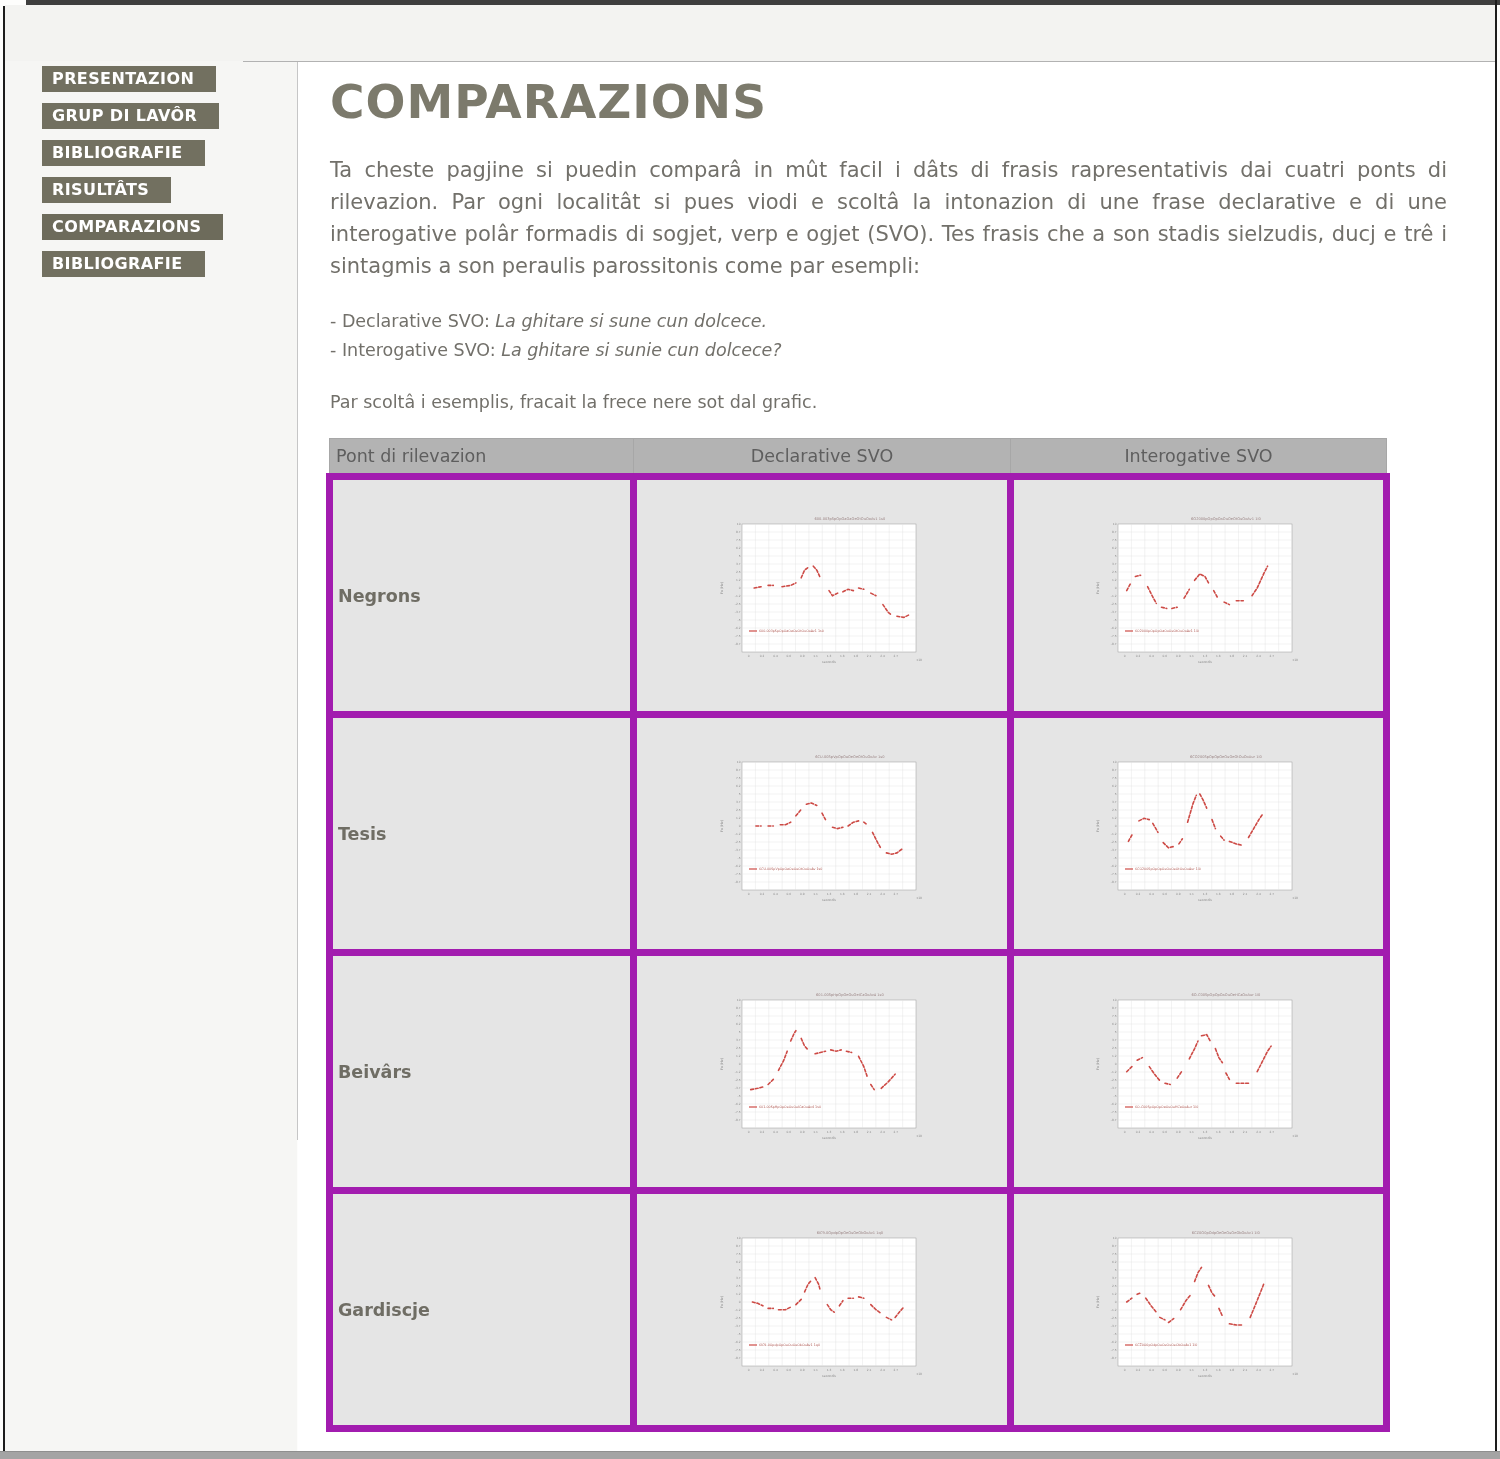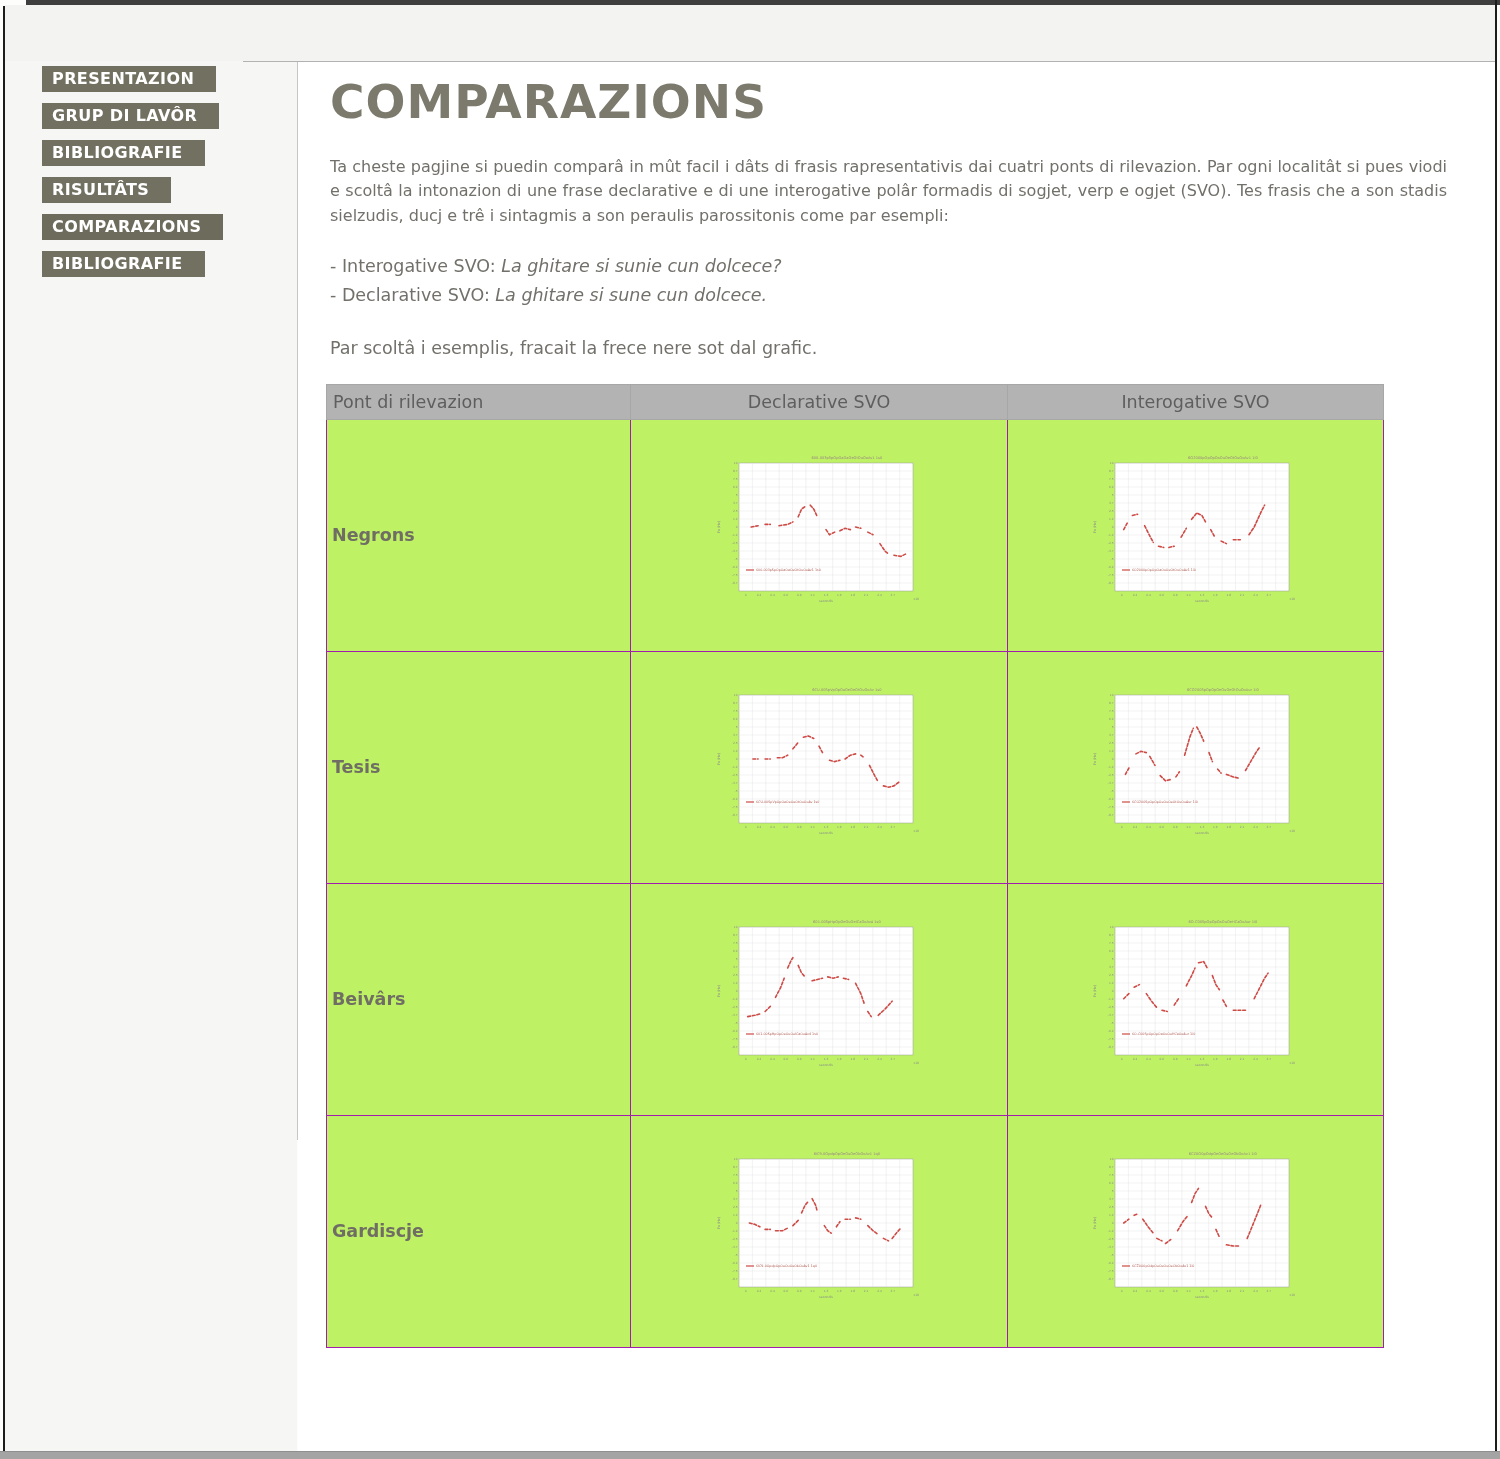--- a/index.html
+++ b/index.html
@@ -29,56 +29,56 @@
   }
   .nav-btn.active{background:#6d6b5b;}
 
   
   .page-title{
     margin:12px 0 0 32px;font-size:47px;font-weight:bold;color:#7c7a6c;
     letter-spacing:1px;
   }
   .intro{
     margin:26px 48px 0 32px;text-align:justify;
-    font-size:16px;line-height:1.52;color:#72706a;
+    font-size:21px;line-height:1.52;color:#72706a;
   }
   .examples{margin:24px 48px 0 32px;font-size:17.5px;line-height:1.65;color:#72706a;}
   .examples .ital{font-style:italic;}
   .note{margin:28px 48px 0 32px;font-size:17.5px;color:#72706a;}
 
   
   .cmp-table{
     margin:26px 0 0 28px;width:1057px;border-collapse:collapse;
     border:1px solid #bdbdbd;table-layout:fixed;
   }
   .cmp-table th{
     background:#b3b3b3;color:#5e5e5e;font-size:17.5px;font-weight:normal;
     height:32px;border:1px solid #a7a7a7;
   }
   .cmp-table th.first{text-align:left;padding-left:6px;}
   .cmp-table td{
-    border:1px solid #a21caf;height:229px;vertical-align:middle;background:#bef264;
+    border:7px solid #a21caf;height:229px;vertical-align:middle;background:#e5e5e5;
   }
   .row-label{
     font-size:17.5px;font-weight:bold;color:#6f6d64;padding-left:5px;
   }
   .chart-cell{text-align:center;}
   .chart-cell svg{display:inline-block;vertical-align:middle;}
 </style>
 </head>
 <body>
 
 <div class="band-top"></div>
 <div class="left-panel"></div>
 <div class="content">
   <h1 class="page-title">COMPARAZIONS</h1>
   <p class="intro">Ta cheste pagjine si puedin comparâ in mût facil i dâts di frasis rapresentativis dai cuatri ponts di rilevazion. Par ogni localitât si pues viodi e scoltâ la intonazion di une frase declarative e di une interogative polâr formadis di sogjet, verp e ogjet (SVO). Tes frasis che a son stadis sielzudis, ducj e trê i sintagmis a son peraulis parossitonis come par esempli:</p>
   <div class="examples">
+    <div><span>- Declarative SVO: </span><span class="ital">La ghitare si sune cun dolcece.</span></div>
     <div><span>- Interogative SVO: </span><span class="ital">La ghitare si sunie cun dolcece?</span></div>
-    <div><span>- Declarative SVO: </span><span class="ital">La ghitare si sune cun dolcece.</span></div>
   </div>
   <p class="note">Par scoltâ i esemplis, fracait la frece nere sot dal grafic.</p>
 
   <table class="cmp-table">
     <colgroup>
         <col style="width:304px">
         <col style="width:377px">
         <col style="width:376px">
       </colgroup>
     <tbody>

